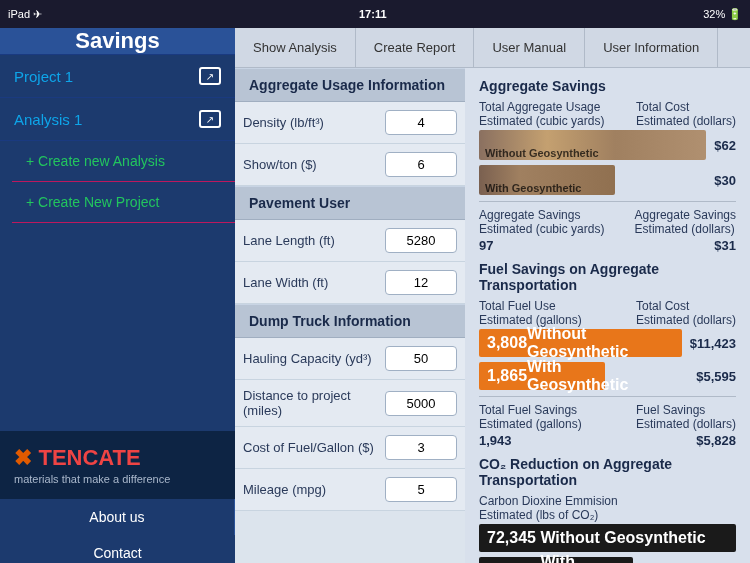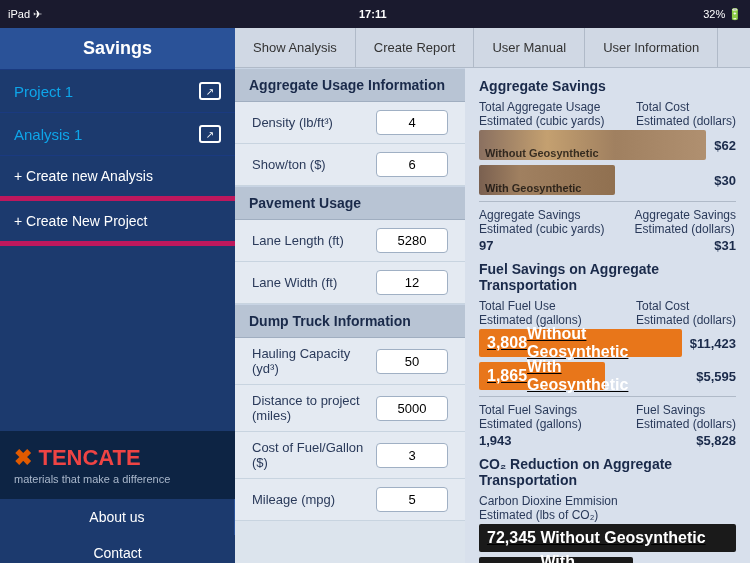--- a/index.html
+++ b/index.html
@@ -28,22 +28,21 @@
       width: 235px;
       background: #1c3a6e;
       display: flex;
       flex-direction: column;
       flex-shrink: 0;
     }
     .sidebar-header {
       background: #2a5298;
       color: white;
       text-align: center;
-      padding: 10px;
-      font-size: 18px;
+      font-size: 22px;
       font-weight: bold;
       border-bottom: 1px solid #1a3a80;
     }
     .sidebar-item {
       display: flex;
       align-items: center;
       justify-content: space-between;
       padding: 12px 14px;
       color: #0ea5e9;
       font-size: 15px;
@@ -60,24 +59,25 @@
       align-items: center;
       justify-content: center;
     }
     .sidebar-icon::after {
       content: '↗';
       font-size: 10px;
       color: white;
     }
     .sidebar-create {
       padding: 12px 14px;
-      color: #ffffff;
+      color: #22c55e;
       font-size: 14px;
-      border-bottom: 5px solid #be185d;
+      border-bottom: 1px solid #be185d;
       cursor: pointer;
+      margin-left: 12px;
     }
     .sidebar-spacer { flex: 1; }
     .sidebar-logo {
       padding: 14px;
       background: #0d2444;
     }
     .tencate-logo {
       display: flex;
       flex-direction: column;
     }
@@ -166,21 +166,21 @@
       padding: 8px 14px;
       font-size: 14px;
       font-weight: bold;
       color: #1a2a4a;
       border-bottom: 1px solid #a0aec0;
       border-top: 1px solid #c8d4e4;
     }
     .form-field {
       display: flex;
       align-items: center;
-      padding: 8px 17px;
+      padding: 8px 8px;
       border-bottom: 1px solid #c8d4e0;
       background: #e4eaf2;
     }
     .form-label {
       font-size: 13px;
       color: #2a3a5a;
       flex: 1;
     }
     .form-input {
       width: 72px;
@@ -236,21 +236,20 @@
     .bar-black { background: #1a1a1a; }
     .bar-row {
       display: flex;
       align-items: center;
       position: relative;
       margin-bottom: 5px;
     }
     .bar-wrapper {
       flex: 1;
       position: relative;
-      text-decoration: underline;
     }
     .bar-cost {
       font-size: 13px;
       font-weight: bold;
       color: #1a2a4a;
       margin-left: 8px;
       white-space: nowrap;
     }
     .divider-line {
       border: none;
@@ -323,21 +322,21 @@
         <div class="form-section-header">Aggregate Usage Information</div>
         <div class="form-field">
           <span class="form-label">Density (lb/ft³)</span>
           <input class="form-input" type="text" value="4" style="">
         </div>
         <div class="form-field">
           <span class="form-label">Show/ton ($)</span>
           <input class="form-input" type="text" value="6" style="">
         </div>
 
-        <div class="form-section-header">Pavement Usage</div>
+        <div class="form-section-header">Pavement User</div>
         <div class="form-field">
           <span class="form-label">Lane Length (ft)</span>
           <input class="form-input" type="text" value="5280" style="">
         </div>
         <div class="form-field">
           <span class="form-label">Lane Width (ft)</span>
           <input class="form-input" type="text" value="12" style="">
         </div>
 
         <div class="form-section-header">Dump Truck Information</div>

